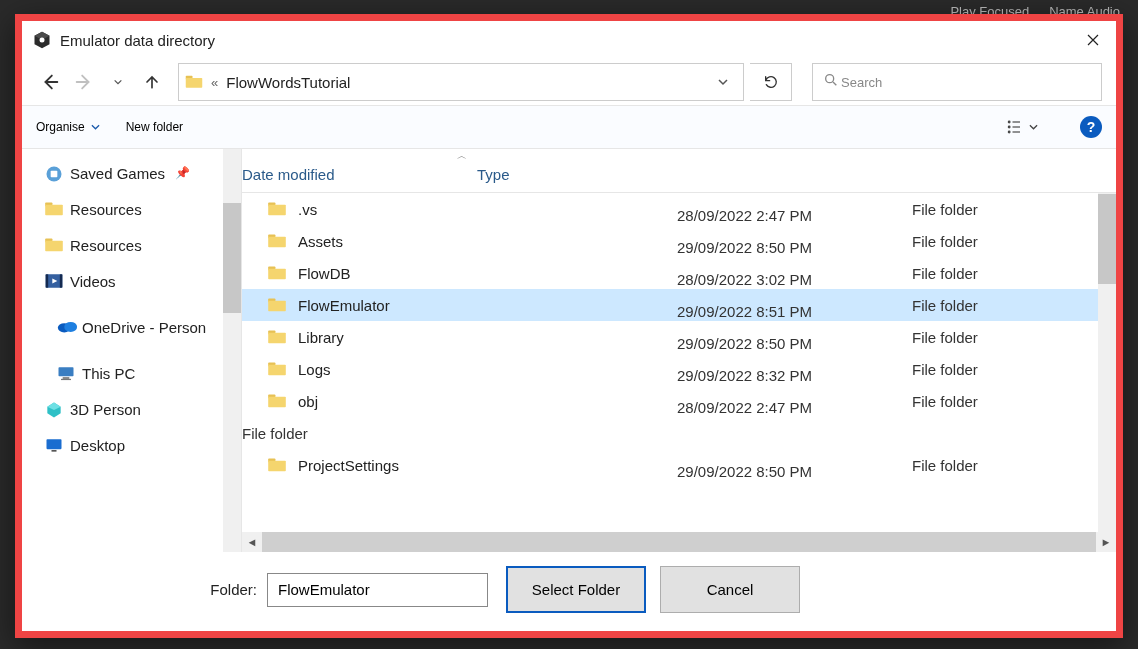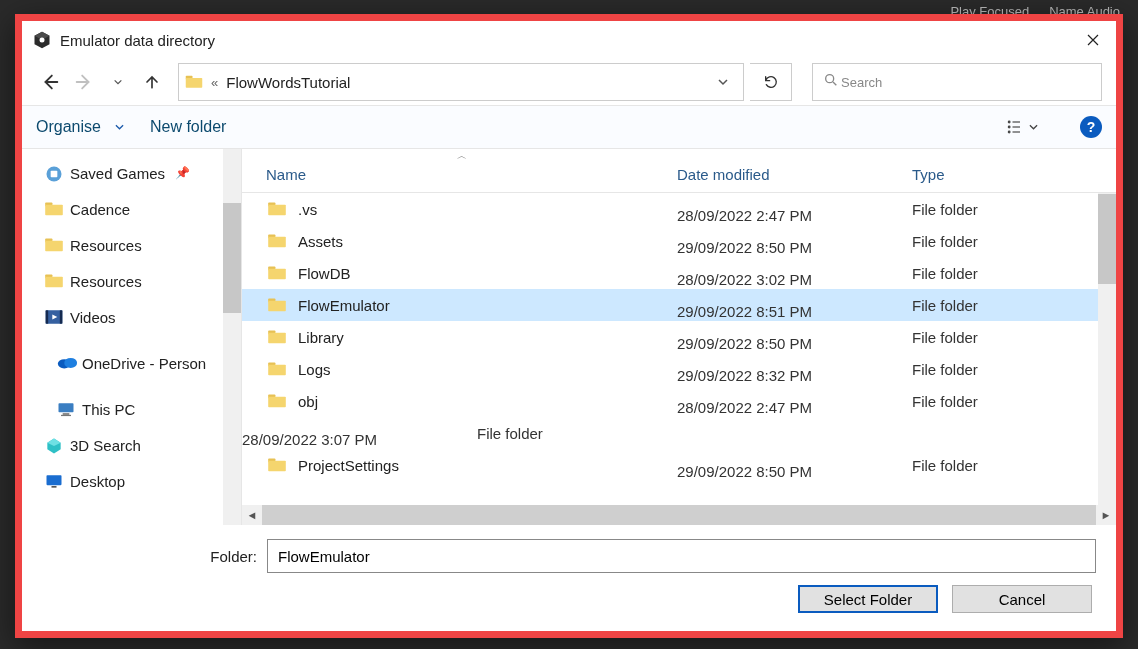--- a/index.html
+++ b/index.html
@@ -25,21 +25,21 @@
   .address-chevrons { color:#666; font-size:13px; }
   .address-text { font-size:15px; color:#222; flex:1; }
   .address-drop { width:24px; display:flex; justify-content:center; color:#555;}
   .refreshbox { width:42px; height:38px; border:1px solid #ccc; border-left:none; display:flex; align-items:center; justify-content:center; }
   .searchbox { width:290px; height:38px; border:1px solid #ccc; margin-left:14px; display:flex; align-items:center; padding:0 10px; color:#888;}
   .searchbox input { border:none; outline:none; font-size:13px; flex:1; color:#444; background:transparent;}
   .searchbox input::placeholder{color:#888;}
   
   .toolbar { height:44px; border-top:1px solid #e6e6e6; border-bottom:1px solid #e6e6e6; background:#fafcff; display:flex; align-items:center; padding:0 14px; gap:22px;}
   .toolbar .tb-left { display:flex; align-items:center; gap:26px;}
-  .toolbar .tb-item { font-size:16px; color:#0c4a6e; display:flex; align-items:center; gap:14px;}
+  .toolbar .tb-item { font-size:12px; color:#000000; display:flex; align-items:center; gap:6px;}
   .spacer { flex:1; }
   .viewbtn { display:flex; align-items:center; gap:4px; padding:4px 6px;}
   .helpbtn { width:22px; height:22px; border-radius:50%; background:#0a5bbf; color:#fff; display:flex; align-items:center; justify-content:center; font-size:14px; font-weight:bold; margin-left:14px;}
   
   .body { flex:1; display:flex; min-height:0; }
   .sidebar { width:220px; border-right:1px solid #e6e6e6; overflow-y:auto; padding:6px 0; position:relative;}
   .sidebar-inner { }
   .tree-item { height:36px; display:flex; align-items:center; padding-left:34px; gap:8px; font-size:15px; color:#222; white-space:nowrap; overflow:hidden;}
   .tree-item.sub { padding-left:22px; }
   .tree-spacer { height:10px; }
@@ -59,26 +59,26 @@
   .row.selected { background:#cde8ff; }
   .row .c-name { width:435px; padding-left:24px; display:flex; align-items:center; gap:10px;}
   .row .c-date { width:235px; color:#333;margin-top:12px;}
   .row .c-type { flex:1; color:#333;}
   .r-scrolltrack { position:absolute; right:0; top:0; bottom:0; width:18px; background:#f0f0f0;}
   .r-scrollthumb { position:absolute; right:0; top:1px; width:18px; height:90px; background:#c7c7c7;}
   .h-scroll { height:20px; background:#f0f0f0; display:flex; align-items:center;}
   .h-scroll .harrow{ width:20px; height:20px; display:flex; align-items:center; justify-content:center; color:#555; font-size:11px;}
   .h-scroll .htrack{ flex:1; height:20px; background:#cfcfcf; margin:0 0px; position:relative;}
   
-  .footer { padding:14px 20px 18px 20px; display:flex; flex-direction:column; gap:12px;}
+  .footer { padding:14px 20px 18px 20px; display:flex; flex-direction:row; gap:18px;}
   .folderrow { display:flex; align-items:center; gap:10px;}
   .folderrow .lbl { width:215px; text-align:right; font-size:15px; color:#222;}
   .folderrow input { flex:1; height:34px; border:1px solid #888; font-size:15px; padding:0 10px; outline:none;}
   .btnrow { display:flex; justify-content:flex-end; gap:14px; padding-right:4px;}
-  .btn { min-width:140px; height:28px; border:1px solid #adadad; background:#e1e1e1; font-size:15px; display:flex; align-items:center; justify-content:center;}
+  .btn { min-width:140px; height:47px; border:1px solid #adadad; background:#e1e1e1; font-size:15px; display:flex; align-items:center; justify-content:center;}
   .btn.primary { border:2px solid #0a5bbf; background:#e1e1e1;}
 
   
   .ic { width:18px; height:18px; flex:0 0 auto;}
   .folder-svg rect.tab{ fill:#e7c154;}
   .folder-svg rect.body{ fill:#f5d56e;}
 </style>
 </head>
 <body>
 
@@ -202,27 +202,20 @@
                 <rect x="8" y="8" width="8" height="8" fill="#fff" rx="1"></rect>
               </svg></span>
             <span>Saved Games</span>
             <span class="pin">📌</span>
           </div>
           <div class="tree-item sub">
             <span class="ic"><svg class="folder-svg" viewBox="0 0 24 20" width="20" height="16">
                 <rect class="tab" x="1" y="3" width="9" height="5" rx="1"></rect>
                 <rect class="body" x="1" y="6" width="22" height="13" rx="1"></rect>
               </svg></span>
-            <span>Cadence</span>
-          </div>
-          <div class="tree-item sub">
-            <span class="ic"><svg class="folder-svg" viewBox="0 0 24 20" width="20" height="16">
-                <rect class="tab" x="1" y="3" width="9" height="5" rx="1"></rect>
-                <rect class="body" x="1" y="6" width="22" height="13" rx="1"></rect>
-              </svg></span>
             <span>Resources</span>
           </div>
           <div class="tree-item sub">
             <span class="ic"><svg class="folder-svg" viewBox="0 0 24 20" width="20" height="16">
                 <rect class="tab" x="1" y="3" width="9" height="5" rx="1"></rect>
                 <rect class="body" x="1" y="6" width="22" height="13" rx="1"></rect>
               </svg></span>
             <span>Resources</span>
           </div>
           <div class="tree-item sub">
@@ -249,38 +242,37 @@
                 <rect x="8" y="15" width="8" height="2" fill="#777"></rect>
                 <rect x="6" y="17" width="12" height="1.5" fill="#777"></rect>
               </svg></span>
             <span>This PC</span>
           </div>
           <div class="tree-item sub">
             <span class="ic"><svg viewBox="0 0 24 24" width="20" height="20">
                 <polygon points="12,3 20,8 20,16 12,21 4,16 4,8" fill="#2ec0c6"></polygon>
                 <polygon points="12,3 20,8 12,12 4,8" fill="#6ee0e4"></polygon>
               </svg></span>
-            <span>3D Search</span>
+            <span>3D Person</span>
           </div>
           <div class="tree-item sub">
             <span class="ic"><svg viewBox="0 0 24 20" width="20" height="18">
                 <rect x="3" y="3" width="18" height="12" fill="#1a6dd0" rx="1"></rect>
                 <rect x="9" y="16" width="6" height="2" fill="#555"></rect>
               </svg></span>
             <span>Desktop</span>
           </div>
         </div>
     </div>
 
     <div class="listwrap">
       <div class="sortcaret-row">
           <span class="caret">︿</span>
         </div>
       <div class="listhead">
-        <div class="col-name">Name</div>
         <div class="col-date">Date modified</div>
         <div class="col-type">Type</div>
       </div>
       <div class="rows" id="rows">
         <div class="r-scrolltrack"></div>
         <div class="r-scrollthumb"></div>
       <div class="row">
             <div class="c-name">
               <span><svg class="folder-svg" viewBox="0 0 24 20" width="22" height="16">
                   <rect class="tab" x="1" y="3" width="9" height="5" rx="1"></rect>
@@ -351,21 +343,20 @@
               <span><svg class="folder-svg" viewBox="0 0 24 20" width="22" height="16">
                   <rect class="tab" x="1" y="3" width="9" height="5" rx="1"></rect>
                   <rect class="body" x="1" y="6" width="22" height="13" rx="1"></rect>
                 </svg></span>
               <span>obj</span>
             </div>
             <div class="c-date">28/09/2022 2:47 PM</div>
             <div class="c-type">File folder</div>
           </div>
           <div class="row">
-            <div class="c-date">28/09/2022 3:07 PM</div>
             <div class="c-type">File folder</div>
           </div>
           <div class="row">
             <div class="c-name">
               <span><svg class="folder-svg" viewBox="0 0 24 20" width="22" height="16">
                   <rect class="tab" x="1" y="3" width="9" height="5" rx="1"></rect>
                   <rect class="body" x="1" y="6" width="22" height="13" rx="1"></rect>
                 </svg></span>
               <span>ProjectSettings</span>
             </div>

